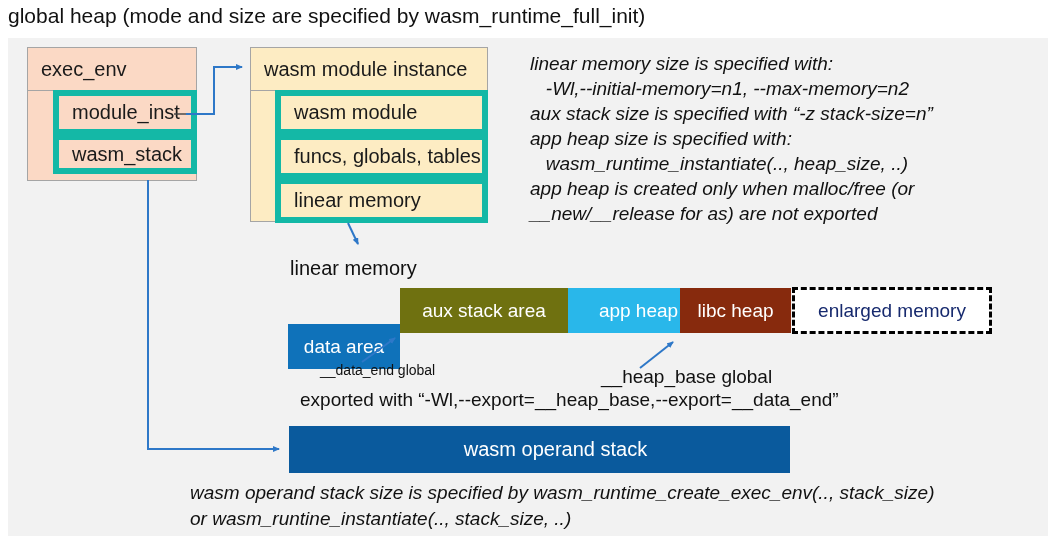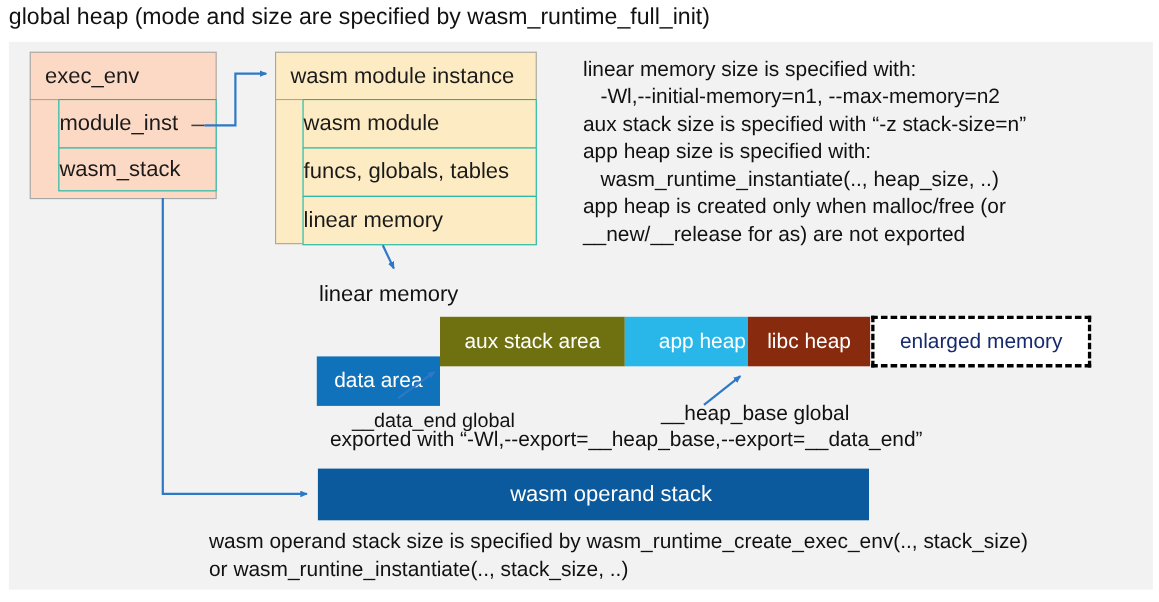--- a/index.html
+++ b/index.html
@@ -3,23 +3,23 @@
 <meta charset="utf-8">
 <style>
   * { margin: 0; padding: 0; box-sizing: border-box; }
   body { background: #ffffff; font-family: "Liberation Sans", "DejaVu Sans", sans-serif; }
   .canvas { position: relative; width: 1054px; height: 547px; background: #ffffff; overflow: hidden; color: #111; }
   .title { position: absolute; left: 8px; top: 4px; font-size: 21px; color: #111; }
   .panel { position: absolute; left: 8px; top: 38px; width: 1040px; height: 498px; }
   .box { position: absolute; border: 1px solid #a5a5a5; }
   .box-header { padding: 10px 0 0 13px; font-size: 20px; color: #1a1a1a; }
   .divider { position: absolute; height: 1px; background: #a5a5a5; }
-  .sub-row { position: absolute; border: 1px solid #14b8a6; font-size: 20px; color: #1a1a1a; display: flex; align-items: center; }
+  .sub-row { position: absolute; border: 6px solid #14b8a6; font-size: 20px; color: #1a1a1a; display: flex; align-items: center; padding-left: 13px; }
   .notes { position: absolute; font-size: 19px; line-height: 25px; color: #111; }
-  .notes div { white-space: pre; }
+  .notes div { white-space: pre; font-style: italic; }
   .label { position: absolute; font-size: 20px; color: #111; white-space: pre; }
   .bar-seg { position: absolute; top: 288px; height: 45px; display: flex; align-items: center; justify-content: center; font-size: 19px; color: #ffffff; white-space: nowrap; }
   .seg-dashed { position: absolute; top: 287px; height: 47px; left: 792px; width: 200px; border: 3px dashed #000; background: #ffffff; display: flex; align-items: center; justify-content: center; font-size: 19px; }
   .operand-box { position: absolute; left: 289px; top: 426px; width: 501px; height: 47px; display: flex; align-items: center; justify-content: center; color: #fff; font-size: 20px; }
   .arrow-layer { position: absolute; left: 0; top: 0; width: 1054px; height: 547px; pointer-events: none; }
 </style>
 </head>
 <body>
 
 <div class="canvas">
@@ -54,21 +54,21 @@
   </div>
 
   <div class="label" style="left:290px; top:257px;">linear memory</div>
 
   <div class="bar-seg" style="left: 288px; width: 112px; background-color: rgb(15, 114, 186); margin-top: 36px;">data area</div>
   <div class="bar-seg" style="left: 400px; width: 168px; background-color: rgb(111, 113, 16);">aux stack area</div>
   <div class="bar-seg" style="left: 568px; width: 112px; background-color: rgb(41, 183, 234); padding-left: 29px;">app heap</div>
   <div class="bar-seg" style="left: 680px; width: 111px; background-color: rgb(135, 42, 13);">libc heap</div>
   <div class="seg-dashed" style="color: rgb(23, 42, 110);">enlarged memory</div>
 
-  <div class="label" style="left:320px; top:372px; font-size:18px;">__data_end global</div>
+  <div class="label" style="left:320px; top:362px; font-size:14px;">__data_end global</div>
   <div class="label" style="left:601px; top:366px; font-size:19px;">__heap_base global</div>
   <div class="label" style="left:300px; top:389px; font-size:19px;">exported with “-Wl,--export=__heap_base,--export=__data_end”</div>
 
   <div class="operand-box" style="background-color: rgb(10, 90, 157); padding-left: 32px;">wasm operand stack</div>
   <div class="notes" style="left:190px; top:480px; line-height:26px;">
     <div>wasm operand stack size is specified by wasm_runtime_create_exec_env(.., stack_size)</div>
     <div>or wasm_runtine_instantiate(.., stack_size, ..)</div>
   </div>
 
   <svg class="arrow-layer" viewBox="0 0 1054 547">

